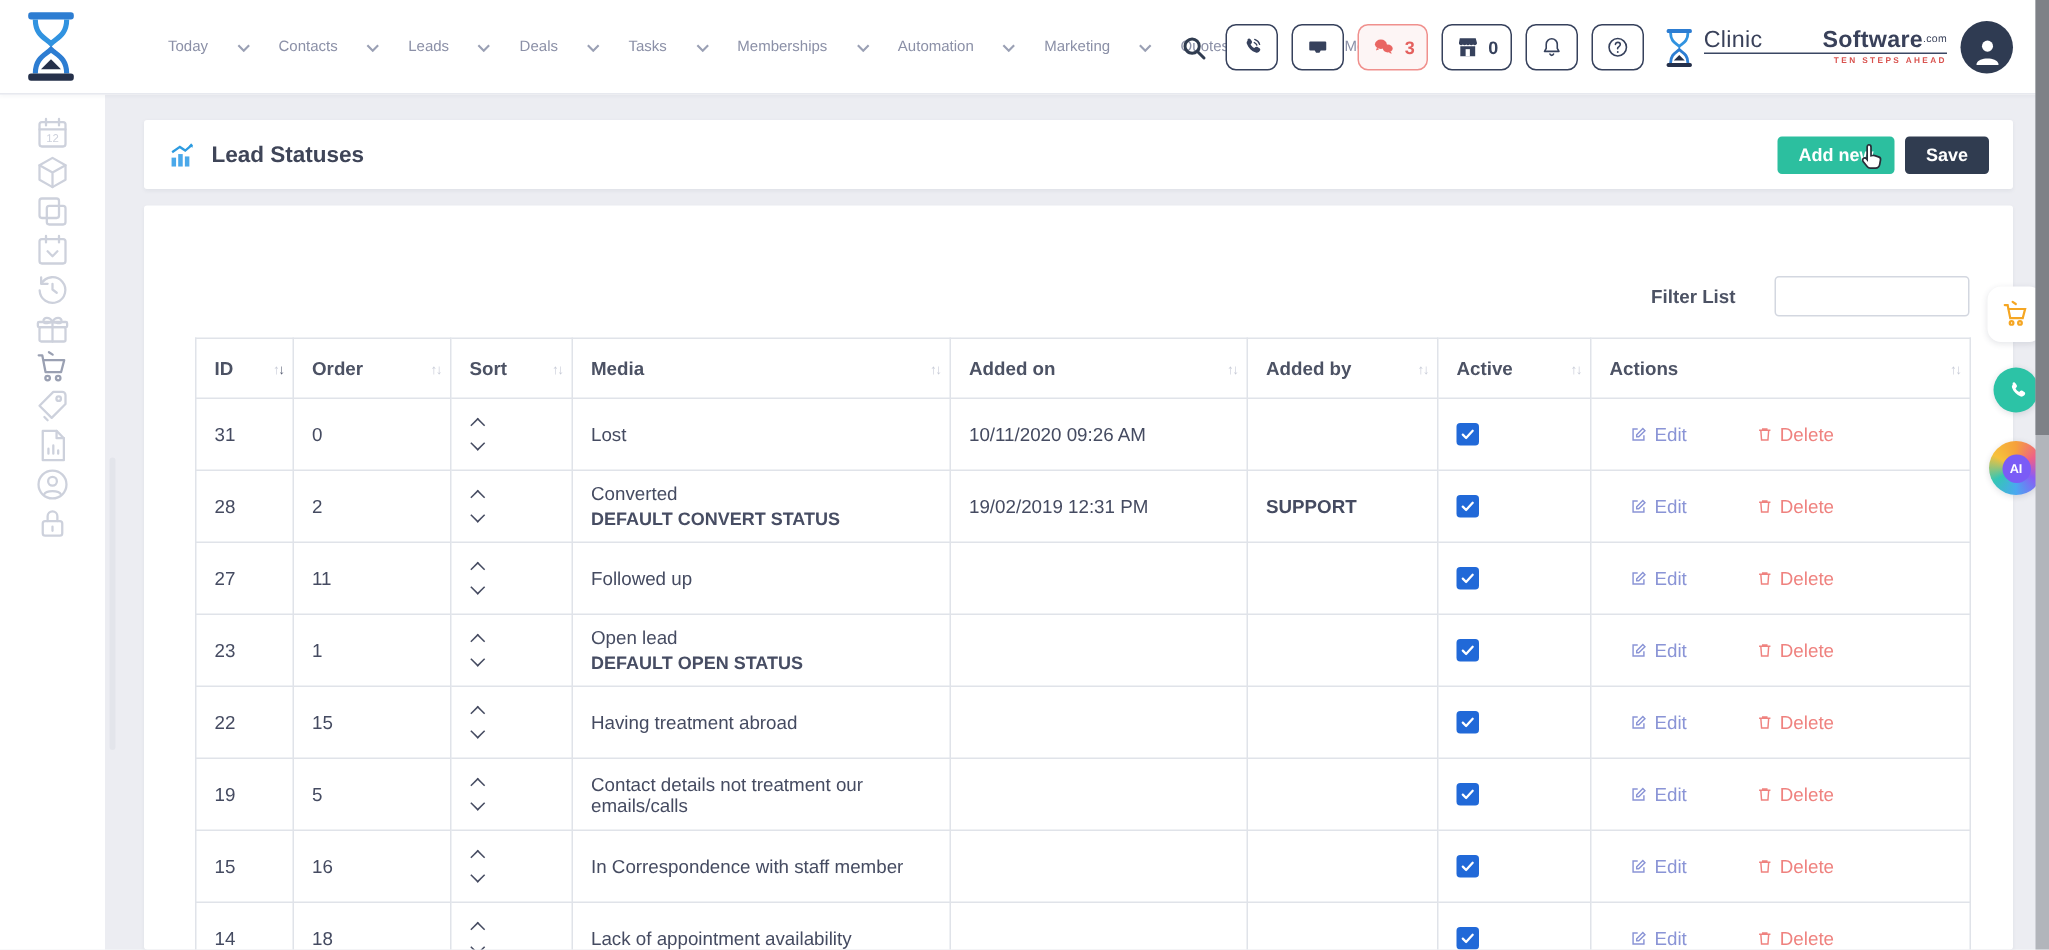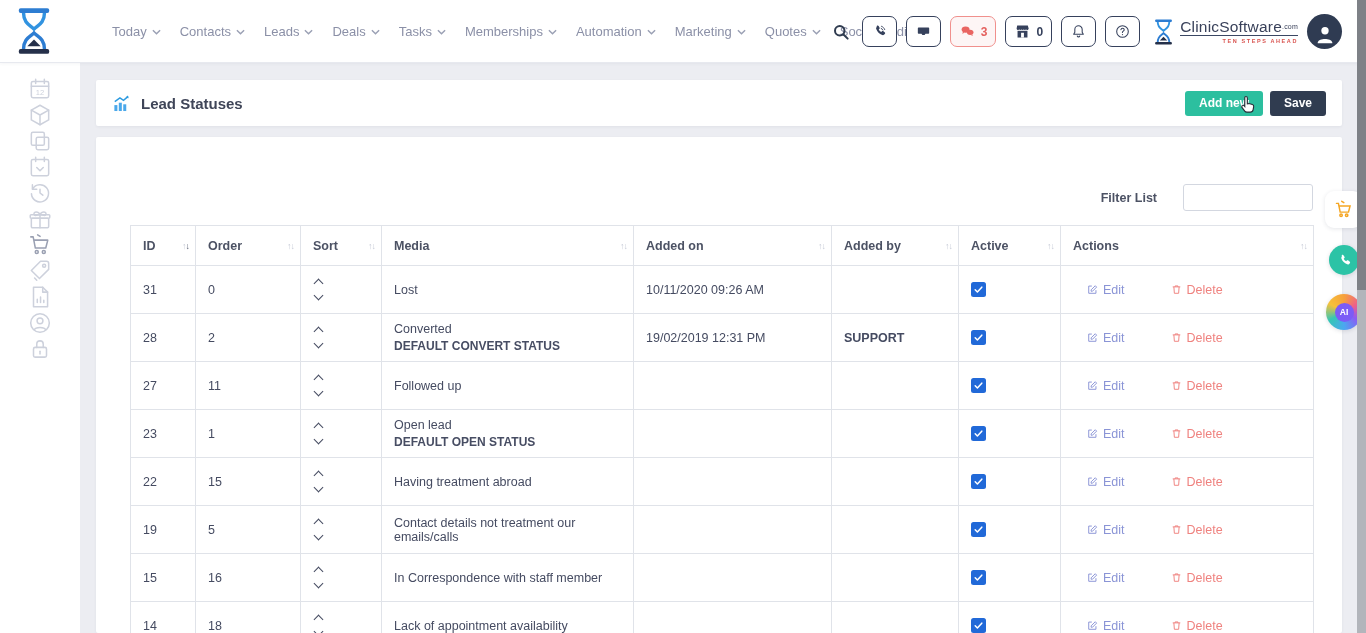--- a/index.html
+++ b/index.html
@@ -4,44 +4,44 @@
 <style>
   * { margin:0; padding:0; box-sizing:border-box; }
   html,body { width:1366px; height:633px; overflow:hidden; background:#ecedf2;
               font-family:"Liberation Sans", sans-serif; }
 
   
   .topbar { position:absolute; left:0; top:0; width:1366px; height:63px; background:#fff;
             border-bottom:1px solid #e7e9ef; box-shadow:0 1px 3px rgba(40,50,70,.05); z-index:20; }
   .logo-mark { position:absolute; left:15px; top:7px; width:38px; height:48px; }
   .nav { position:absolute; left:112px; top:0; height:63px; display:flex; align-items:center; gap:19px; }
-  .nav-item { display:flex; align-items:center; gap:5px; color:#8b90a7; font-size:13px; cursor:pointer; white-space:nowrap; }
+  .nav-item { display:flex; align-items:center; gap:19px; color:#8b90a7; font-size:10px; cursor:pointer; white-space:nowrap; }
   .nav-item svg { width:9px; height:6px; stroke:#9aa0b4; fill:none; stroke-width:1.6; }
   .header-right { position:absolute; right:24px; top:0; height:63px; display:flex; align-items:center; gap:9px; }
   .hicon-btn { height:31px; min-width:35px; padding:0 8px; border:1.6px solid #36415c; border-radius:7px;
                background:#fff; display:flex; align-items:center; justify-content:center; gap:5px; color:#36415c; cursor:pointer; }
   .hicon-btn svg { width:17px; height:17px; color:#36415c; }
   .hicon-btn.alert { border-color:#f0908d; background:#fdf5f5; color:#e4605e; }
   .hicon-btn.alert svg { color:#e96562; }
   .badge-num { font-size:12px; font-weight:700; }
   .hicon-btn.alert .badge-num { color:#e4605e; }
   .search-ic { width:20px; height:20px; color:#303c50; cursor:pointer; margin-right:2px; }
   .brand { display:flex; align-items:center; gap:6px; margin-left:4px; cursor:pointer; }
   .brand-hg { width:21px; height:28px; }
   .brand-text-top { font-size:15.5px; color:#39415a; letter-spacing:.2px; line-height:15px; }
-  .brand-text-top b { font-weight:400; }
+  .brand-text-top b { font-weight:700;margin-left:40px; }
   .brand-tld { font-size:7px; vertical-align:top; color:#39415a; }
   .brand-tagline { font-size:5.5px; color:#d9534f; letter-spacing:1.6px; text-align:right;
                    border-top:1.6px solid #3a4763; padding-top:1.5px; margin-top:1px; font-weight:700; }
   .avatar { width:35px; height:35px; border-radius:50%; background:#2f3b52; display:flex;
             align-items:center; justify-content:center; overflow:hidden; cursor:pointer; }
   .avatar svg { width:26px; height:26px; margin-top:4px; }
 
   
-  .sidebar { position:absolute; left:0; top:63px; width:80px; height:570px; background:#fff; z-index:10;
+  .sidebar { position:absolute; left:0; top:63px; width:70px; height:570px; background:#fff; z-index:10;
              display:flex; flex-direction:column; align-items:center; padding-top:13px; }
   .side-ic { width:26px; height:26px; color:#cdd1dc; cursor:pointer; }
   .side-ic svg { width:26px; height:26px; stroke:currentColor; fill:none; stroke-width:1.4; stroke-linecap:round; stroke-linejoin:round; }
   .side-ic svg text { fill:currentColor; stroke:none; font-family:"Liberation Sans",sans-serif; }
   .side-ic.active { color:#9aa0b2; }
   .side-scroll { position:absolute; left:73px; top:305px; width:4px; height:195px; background:#e3e5eb; border-radius:2px; }
 
   
   .title-card { position:absolute; left:96px; top:80px; width:1246px; height:46px; background:#fff;
                 border-radius:2px; box-shadow:0 1px 3px rgba(40,50,70,.06); display:flex; align-items:center;

